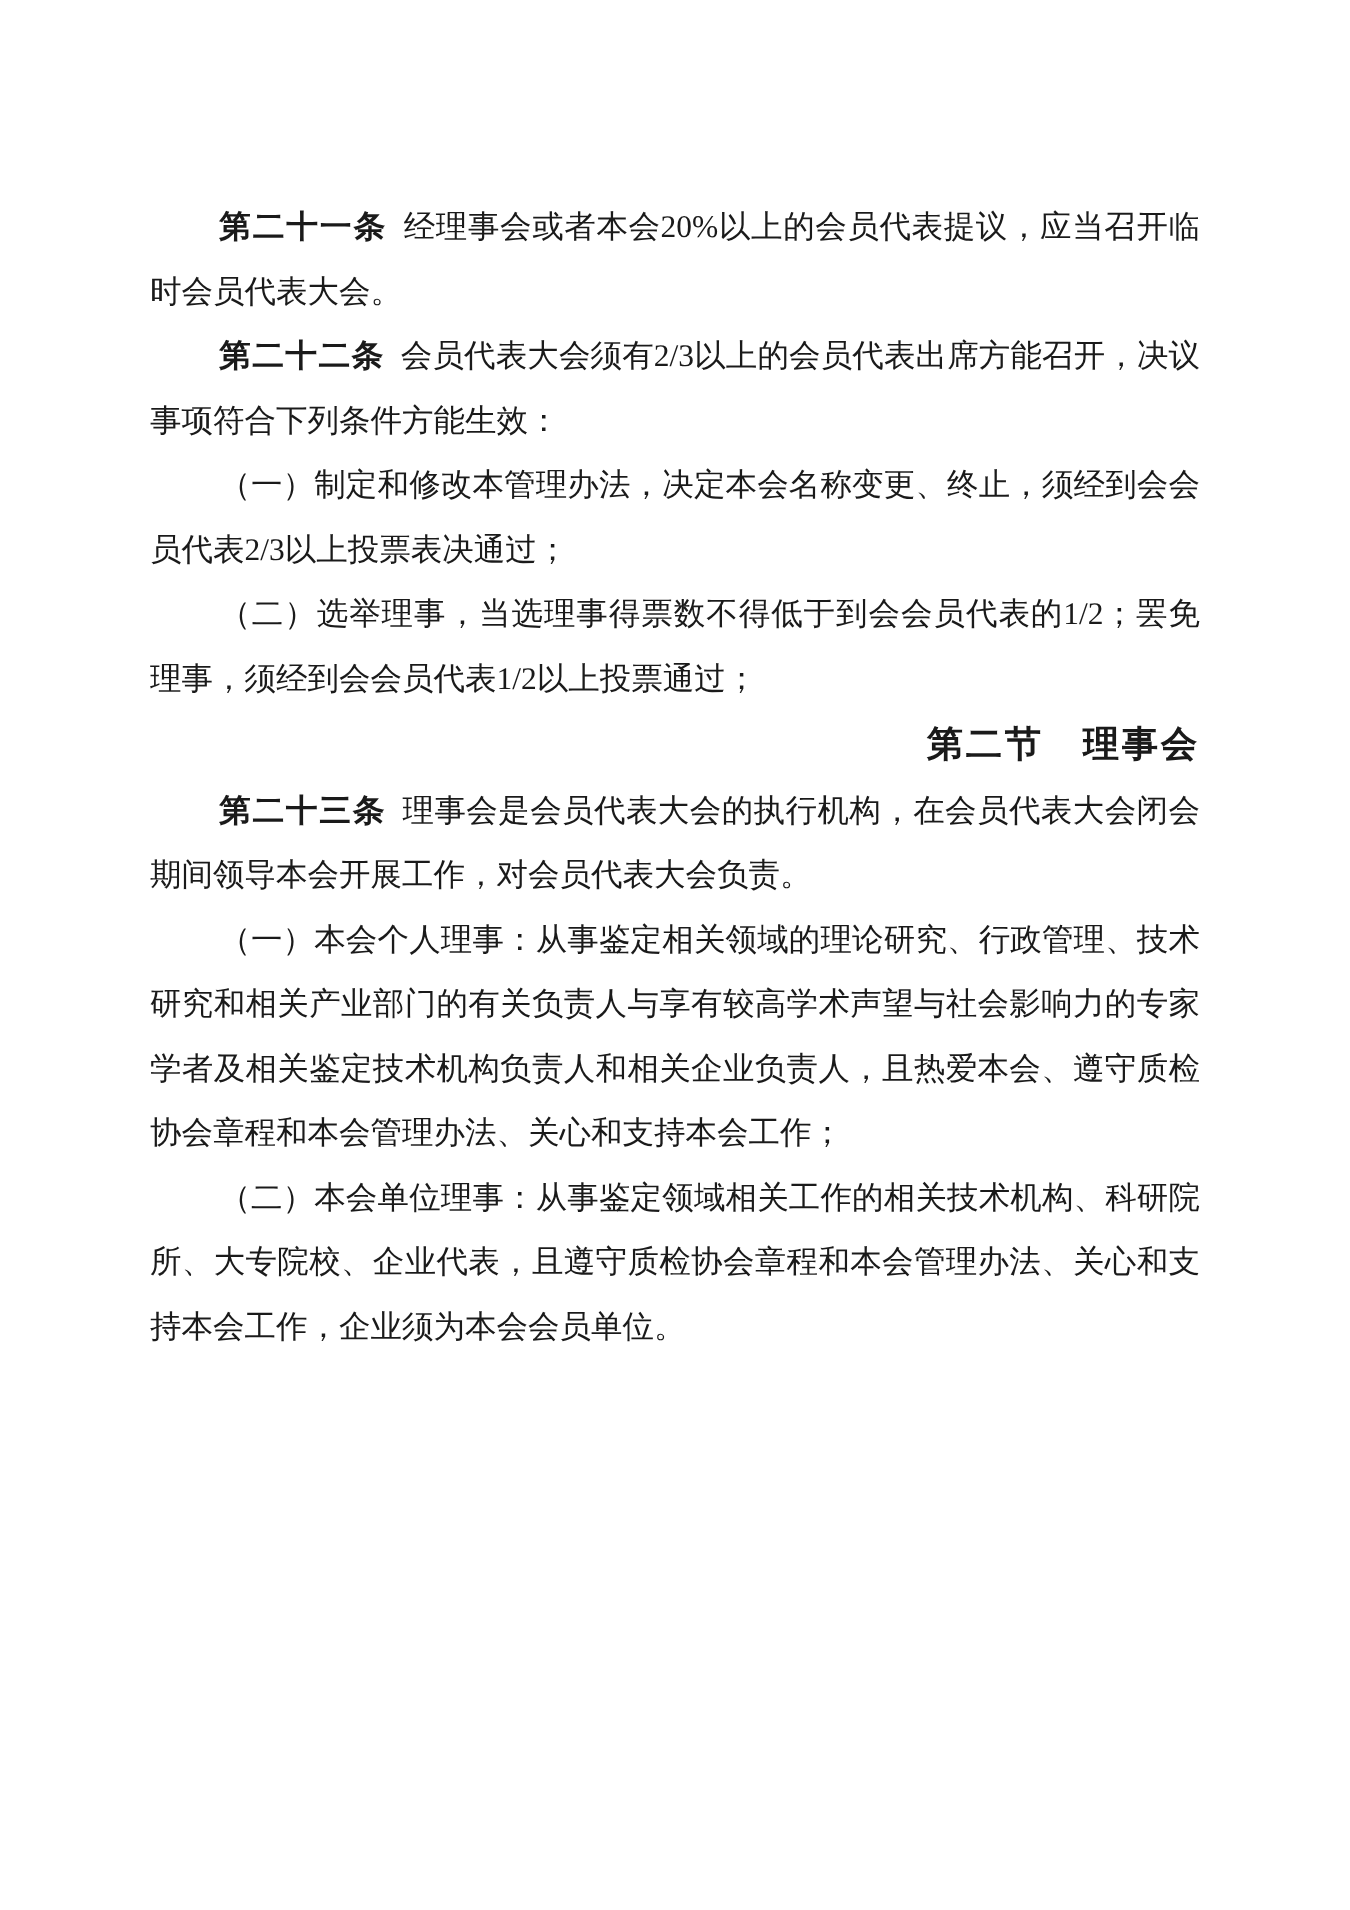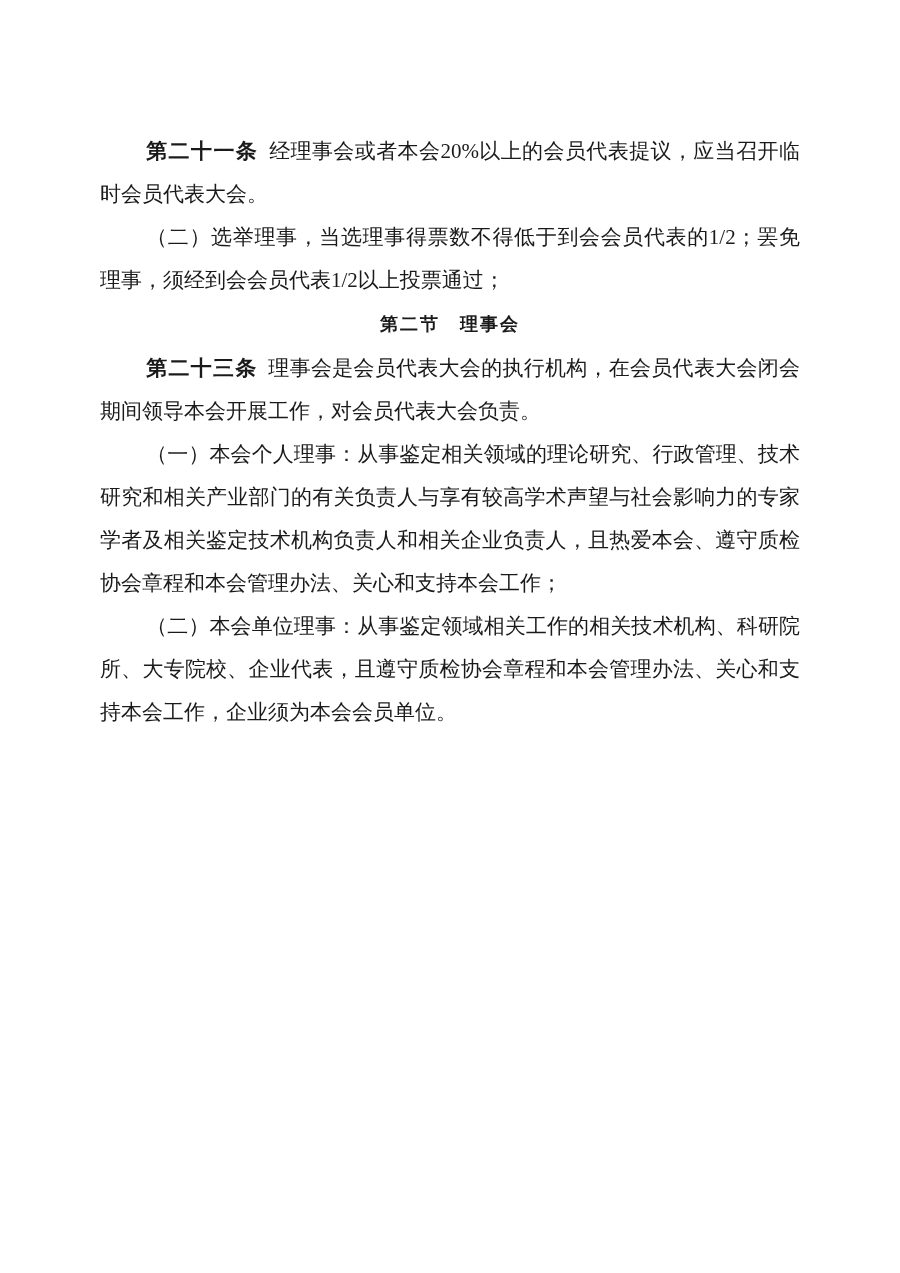--- a/index.html
+++ b/index.html
@@ -30,23 +30,23 @@
     text-justify: inter-character;
     text-indent: 2.2em;
     word-break: break-all;
   }
   .para .term {
     font-weight: bold;
     letter-spacing: 1px;
   }
   .section-heading {
     margin: 0;
-    font-size: 18px;
+    font-size: 24px;
     line-height: 45px;
-    text-align: center;
+    text-align: right;
     font-weight: bold;
     font-family: "Liberation Sans", "DejaVu Sans", sans-serif;
     letter-spacing: 2px;
   }
   .page-number {
     position: absolute;
     top: 1092px;
     right: 128px;
     font-size: 20px;
     line-height: 30px;
@@ -54,20 +54,22 @@
     letter-spacing: 2px;
     white-space: nowrap;
   }
 </style>
 </head>
 <body>
 
 <div class="page">
   <div class="content">
       <p class="para"><span class="term">第二十一条</span> 经理事会或者本会20%以上的会员代表提议，应当召开临时会员代表大会。</p>
+      <p class="para"><span class="term">第二十二条</span> 会员代表大会须有2/3以上的会员代表出席方能召开，决议事项符合下列条件方能生效：</p>
+      <p class="para">（一）制定和修改本管理办法，决定本会名称变更、终止，须经到会会员代表2/3以上投票表决通过；</p>
       <p class="para">（二）选举理事，当选理事得票数不得低于到会会员代表的1/2；罢免理事，须经到会会员代表1/2以上投票通过；</p>
       <h2 class="section-heading">第二节　理事会</h2>
       <p class="para"><span class="term">第二十三条</span> 理事会是会员代表大会的执行机构，在会员代表大会闭会期间领导本会开展工作，对会员代表大会负责。</p>
       <p class="para">（一）本会个人理事：从事鉴定相关领域的理论研究、行政管理、技术研究和相关产业部门的有关负责人与享有较高学术声望与社会影响力的专家学者及相关鉴定技术机构负责人和相关企业负责人，且热爱本会、遵守质检协会章程和本会管理办法、关心和支持本会工作；</p>
       <p class="para">（二）本会单位理事：从事鉴定领域相关工作的相关技术机构、科研院所、大专院校、企业代表，且遵守质检协会章程和本会管理办法、关心和支持本会工作，企业须为本会会员单位。</p>
     </div>
   <div class="page-number">— 13 —</div>
 </div>
 
 </body></html>

